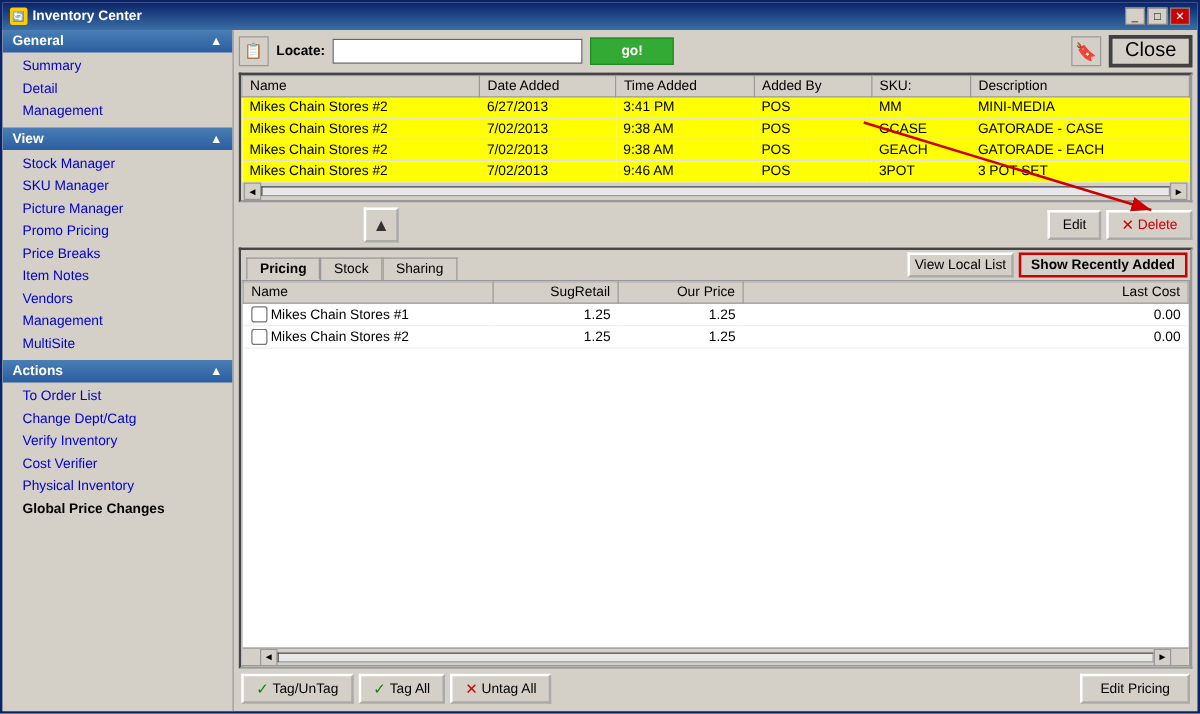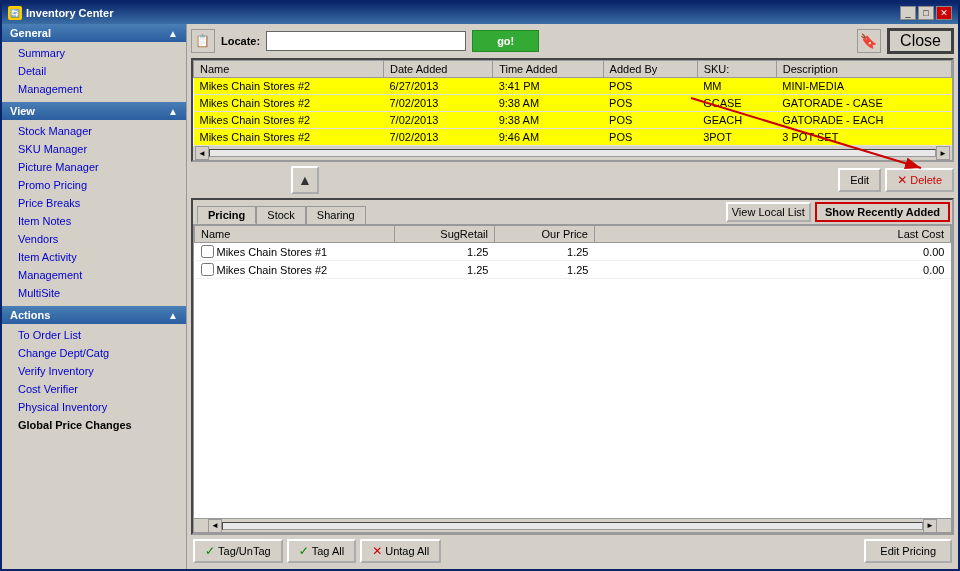--- a/index.html
+++ b/index.html
@@ -169,21 +169,20 @@
           <span>View</span>
           <span class="chevron">▲</span>
         </div>
         <a class="sidebar-item">Stock Manager</a>
         <a class="sidebar-item">SKU Manager</a>
         <a class="sidebar-item">Picture Manager</a>
         <a class="sidebar-item">Promo Pricing</a>
         <a class="sidebar-item">Price Breaks</a>
         <a class="sidebar-item">Item Notes</a>
         <a class="sidebar-item">Vendors</a>
-        <a class="sidebar-item">Item Activity</a>
         <a class="sidebar-item">Management</a>
         <a class="sidebar-item">MultiSite</a>
       </div>
 
       <div class="sidebar-section">
         <div class="sidebar-section-header">
           <span>Actions</span>
           <span class="chevron">▲</span>
         </div>
         <a class="sidebar-item">To Order List</a>

